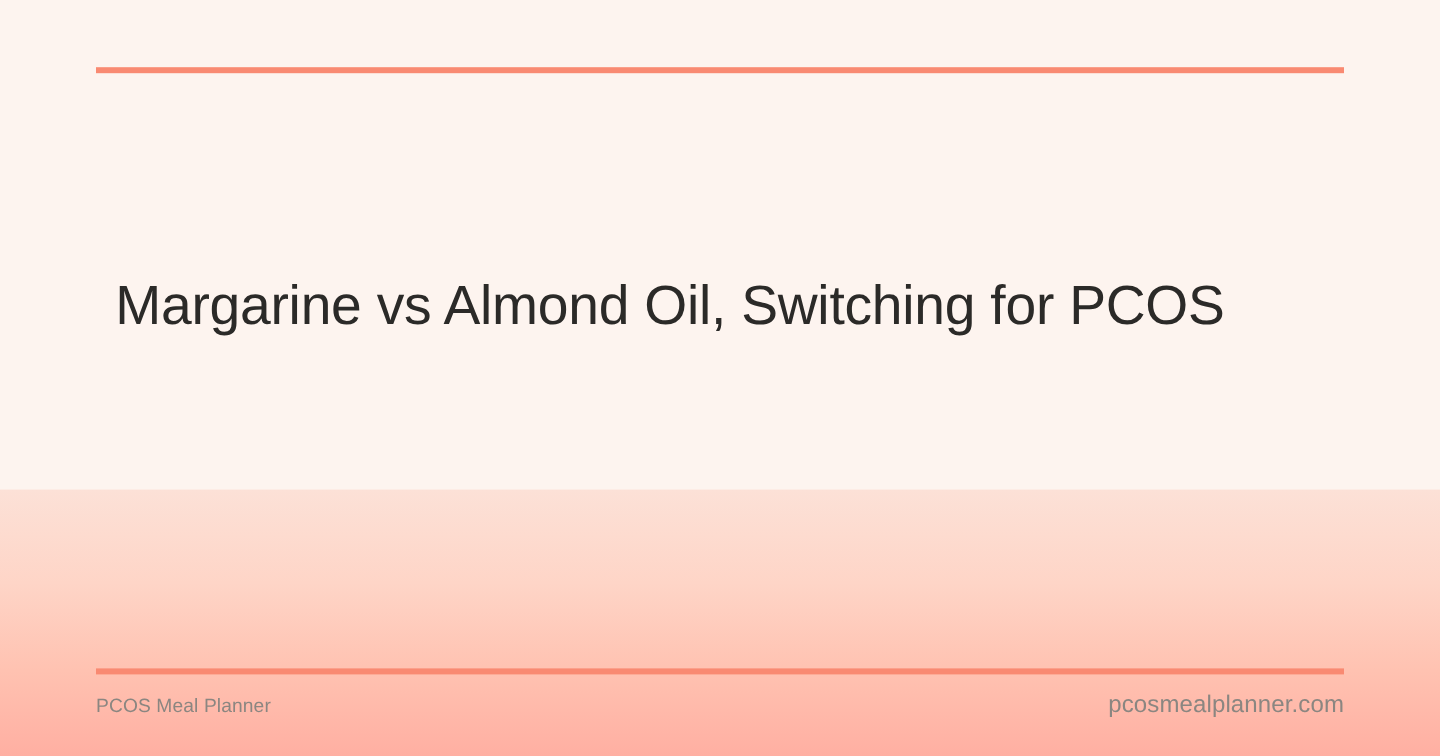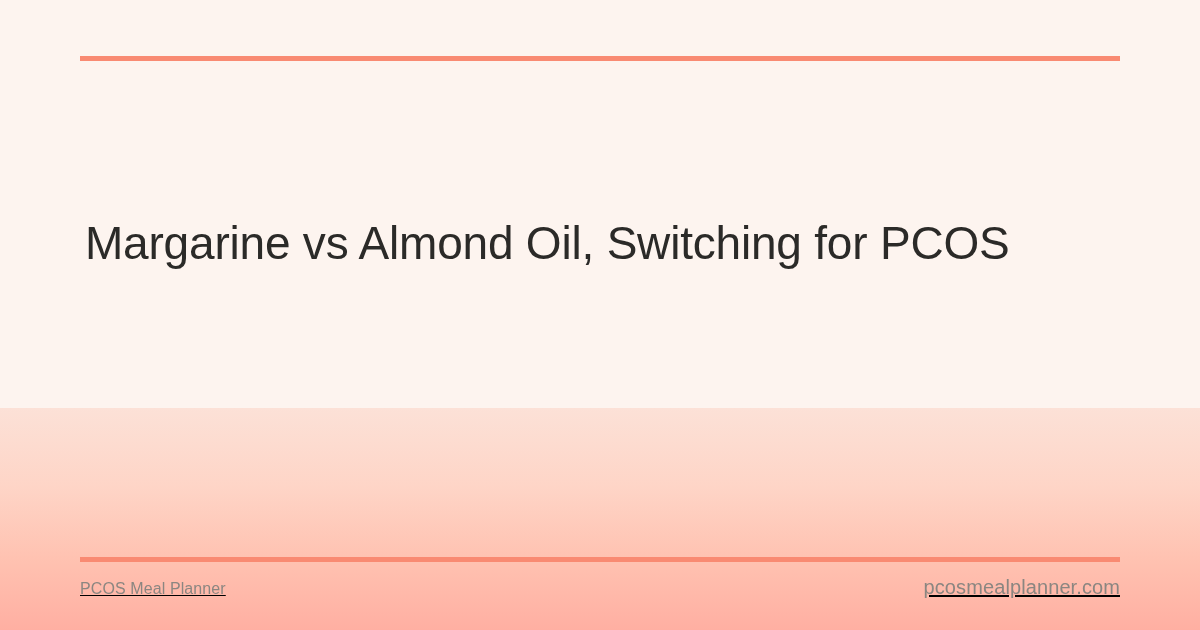--- a/index.html
+++ b/index.html
@@ -50,39 +50,38 @@
   .rule-footer {
     top: 557px;
   }
 
   
   .headline {
     position: absolute;
     left: 80px;
     top: 208px;
     width: 980px;
-    margin: 5px;
+    margin: 16px;
     font-size: 46px;
     line-height: 60px;
     font-weight: 400;
     letter-spacing: -0.2px;
     color: #2B2A28;
     white-space: pre-line;
   }
 
   
   .footer {
     position: absolute;
     left: 80px;
     top: 576px;
     width: 1040px;
     display: flex;
     align-items: baseline;
     justify-content: space-between;
-    text-decoration: underline;
   }
 
   .footer-brand {
     font-size: 16px;
     line-height: 22px;
     color: #8B8681;
     letter-spacing: 0.1px;
   }
 
   .footer-url {

